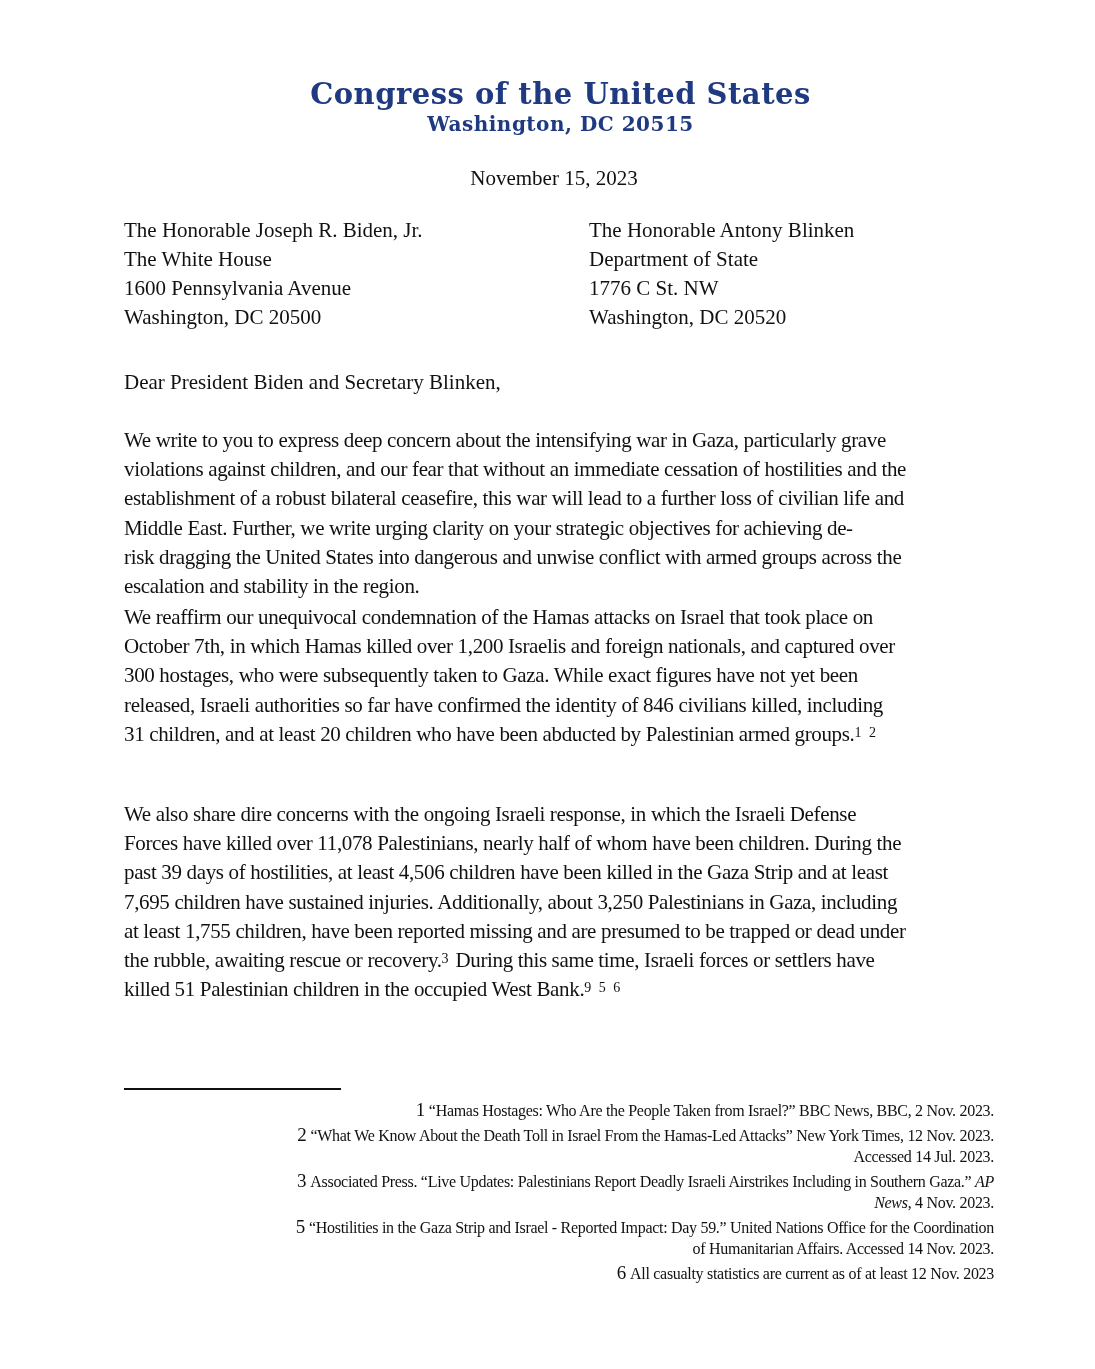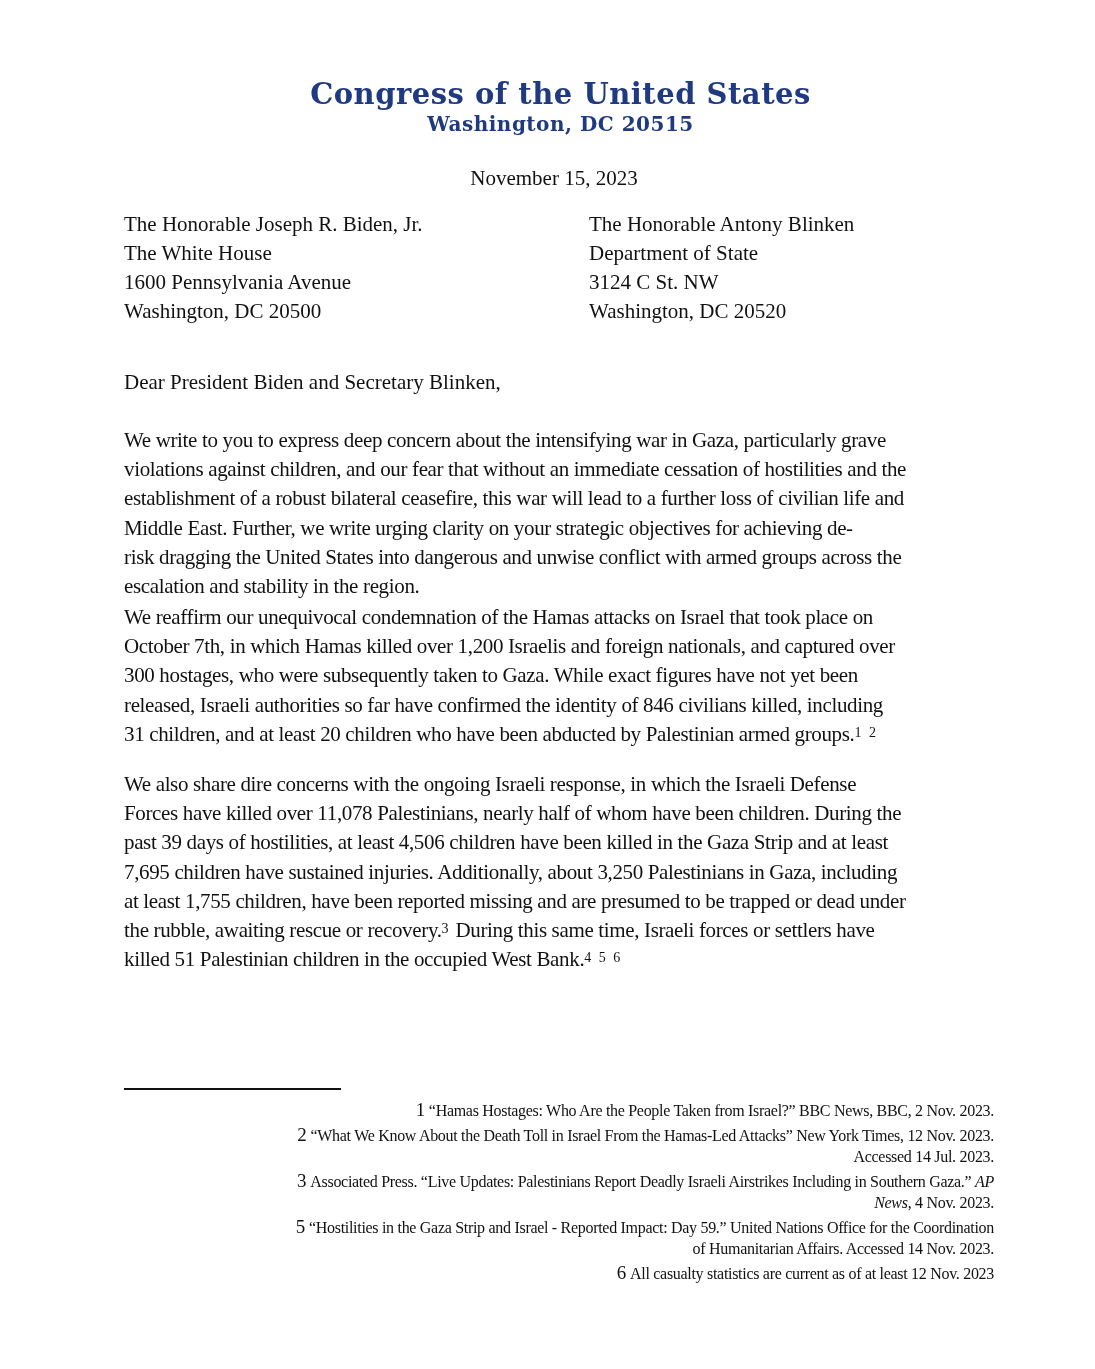--- a/index.html
+++ b/index.html
@@ -35,21 +35,21 @@
       position: absolute;
       top: 166px;
       left: 0;
       width: 1108px;
       text-align: center;
       font-size: 21px;
       line-height: 24px;
     }
     .addressee {
       position: absolute;
-      top: 210px;
+      top: 216px;
       font-size: 21px;
       line-height: 29px;
     }
     .addressee.left { left: 124px; }
     .addressee.right { left: 589px; }
     .addressee div { white-space: nowrap; }
     .salutation {
       position: absolute;
       top: 368px;
       left: 124px;
@@ -60,21 +60,21 @@
       position: absolute;
       left: 124px;
       width: 870px;
       font-size: 21px;
       line-height: 29.2px;
       letter-spacing: -0.35px;
     }
     .para .line { display: block; white-space: nowrap; }
     .p1 { top: 426px; }
     .p2 { top: 603px; }
-    .p3 { top: 770px; font-family: Liberation Serif, serif; }
+    .p3 { top: 800px; font-family: Liberation Serif, serif; }
     sup.fn {
       font-size: 14px;
       vertical-align: top;
       position: relative;
       top: -2px;
       letter-spacing: 2px;
     }
     .fn-rule {
       position: absolute;
       top: 1088px;
@@ -114,21 +114,21 @@
 <div class="addressee left">
   <div>The Honorable Joseph R. Biden, Jr.</div>
   <div>The White House</div>
   <div>1600 Pennsylvania Avenue</div>
   <div>Washington, DC 20500</div>
 </div>
 
 <div class="addressee right">
   <div>The Honorable Antony Blinken</div>
   <div>Department of State</div>
-  <div>3124 C St. NW</div>
+  <div>1776 C St. NW</div>
   <div>Washington, DC 20520</div>
 </div>
 
 <div class="salutation">Dear President Biden and Secretary Blinken,</div>
 
 <div class="para p1">
   <span class="line">We write to you to express deep concern about the intensifying war in Gaza, particularly grave</span>
   <span class="line">violations against children, and our fear that without an immediate cessation of hostilities and the</span>
   <span class="line">establishment of a robust bilateral ceasefire, this war will lead to a further loss of civilian life and</span>
   <span class="line">Middle East. Further, we write urging clarity on your strategic objectives for achieving de-</span>
@@ -144,21 +144,21 @@
   <span class="line"><span>31 children, and at least 20 children who have been abducted by Palestinian armed groups.</span><sup class="fn">1 2</sup></span>
 </div>
 
 <div class="para p3">
   <span class="line">We also share dire concerns with the ongoing Israeli response, in which the Israeli Defense</span>
   <span class="line">Forces have killed over 11,078 Palestinians, nearly half of whom have been children. During the</span>
   <span class="line">past 39 days of hostilities, at least 4,506 children have been killed in the Gaza Strip and at least</span>
   <span class="line">7,695 children have sustained injuries. Additionally, about 3,250 Palestinians in Gaza, including</span>
   <span class="line">at least 1,755 children, have been reported missing and are presumed to be trapped or dead under</span>
   <span class="line"><span>the rubble, awaiting rescue or recovery.</span><sup class="fn">3</sup><span> During this same time, Israeli forces or settlers have</span></span>
-  <span class="line"><span>killed 51 Palestinian children in the occupied West Bank.</span><sup class="fn">4 5 6</sup></span>
+  <span class="line"><span>killed 51 Palestinian children in the occupied West Bank.</span><sup class="fn">9 5 6</sup></span>
 </div>
 
 <div class="fn-rule"></div>
 
 <div class="footnotes">
   <div class="footnote">
     <span class="line"><span class="fn-num">1</span><span>“Hamas Hostages: Who Are the People Taken from Israel?” BBC News, BBC, 2 Nov. 2023.</span></span>
   </div>
   <div class="footnote">
     <span class="line"><span class="fn-num">2</span><span>“What We Know About the Death Toll in Israel From the Hamas-Led Attacks” New York Times, 12 Nov. 2023.</span></span>

